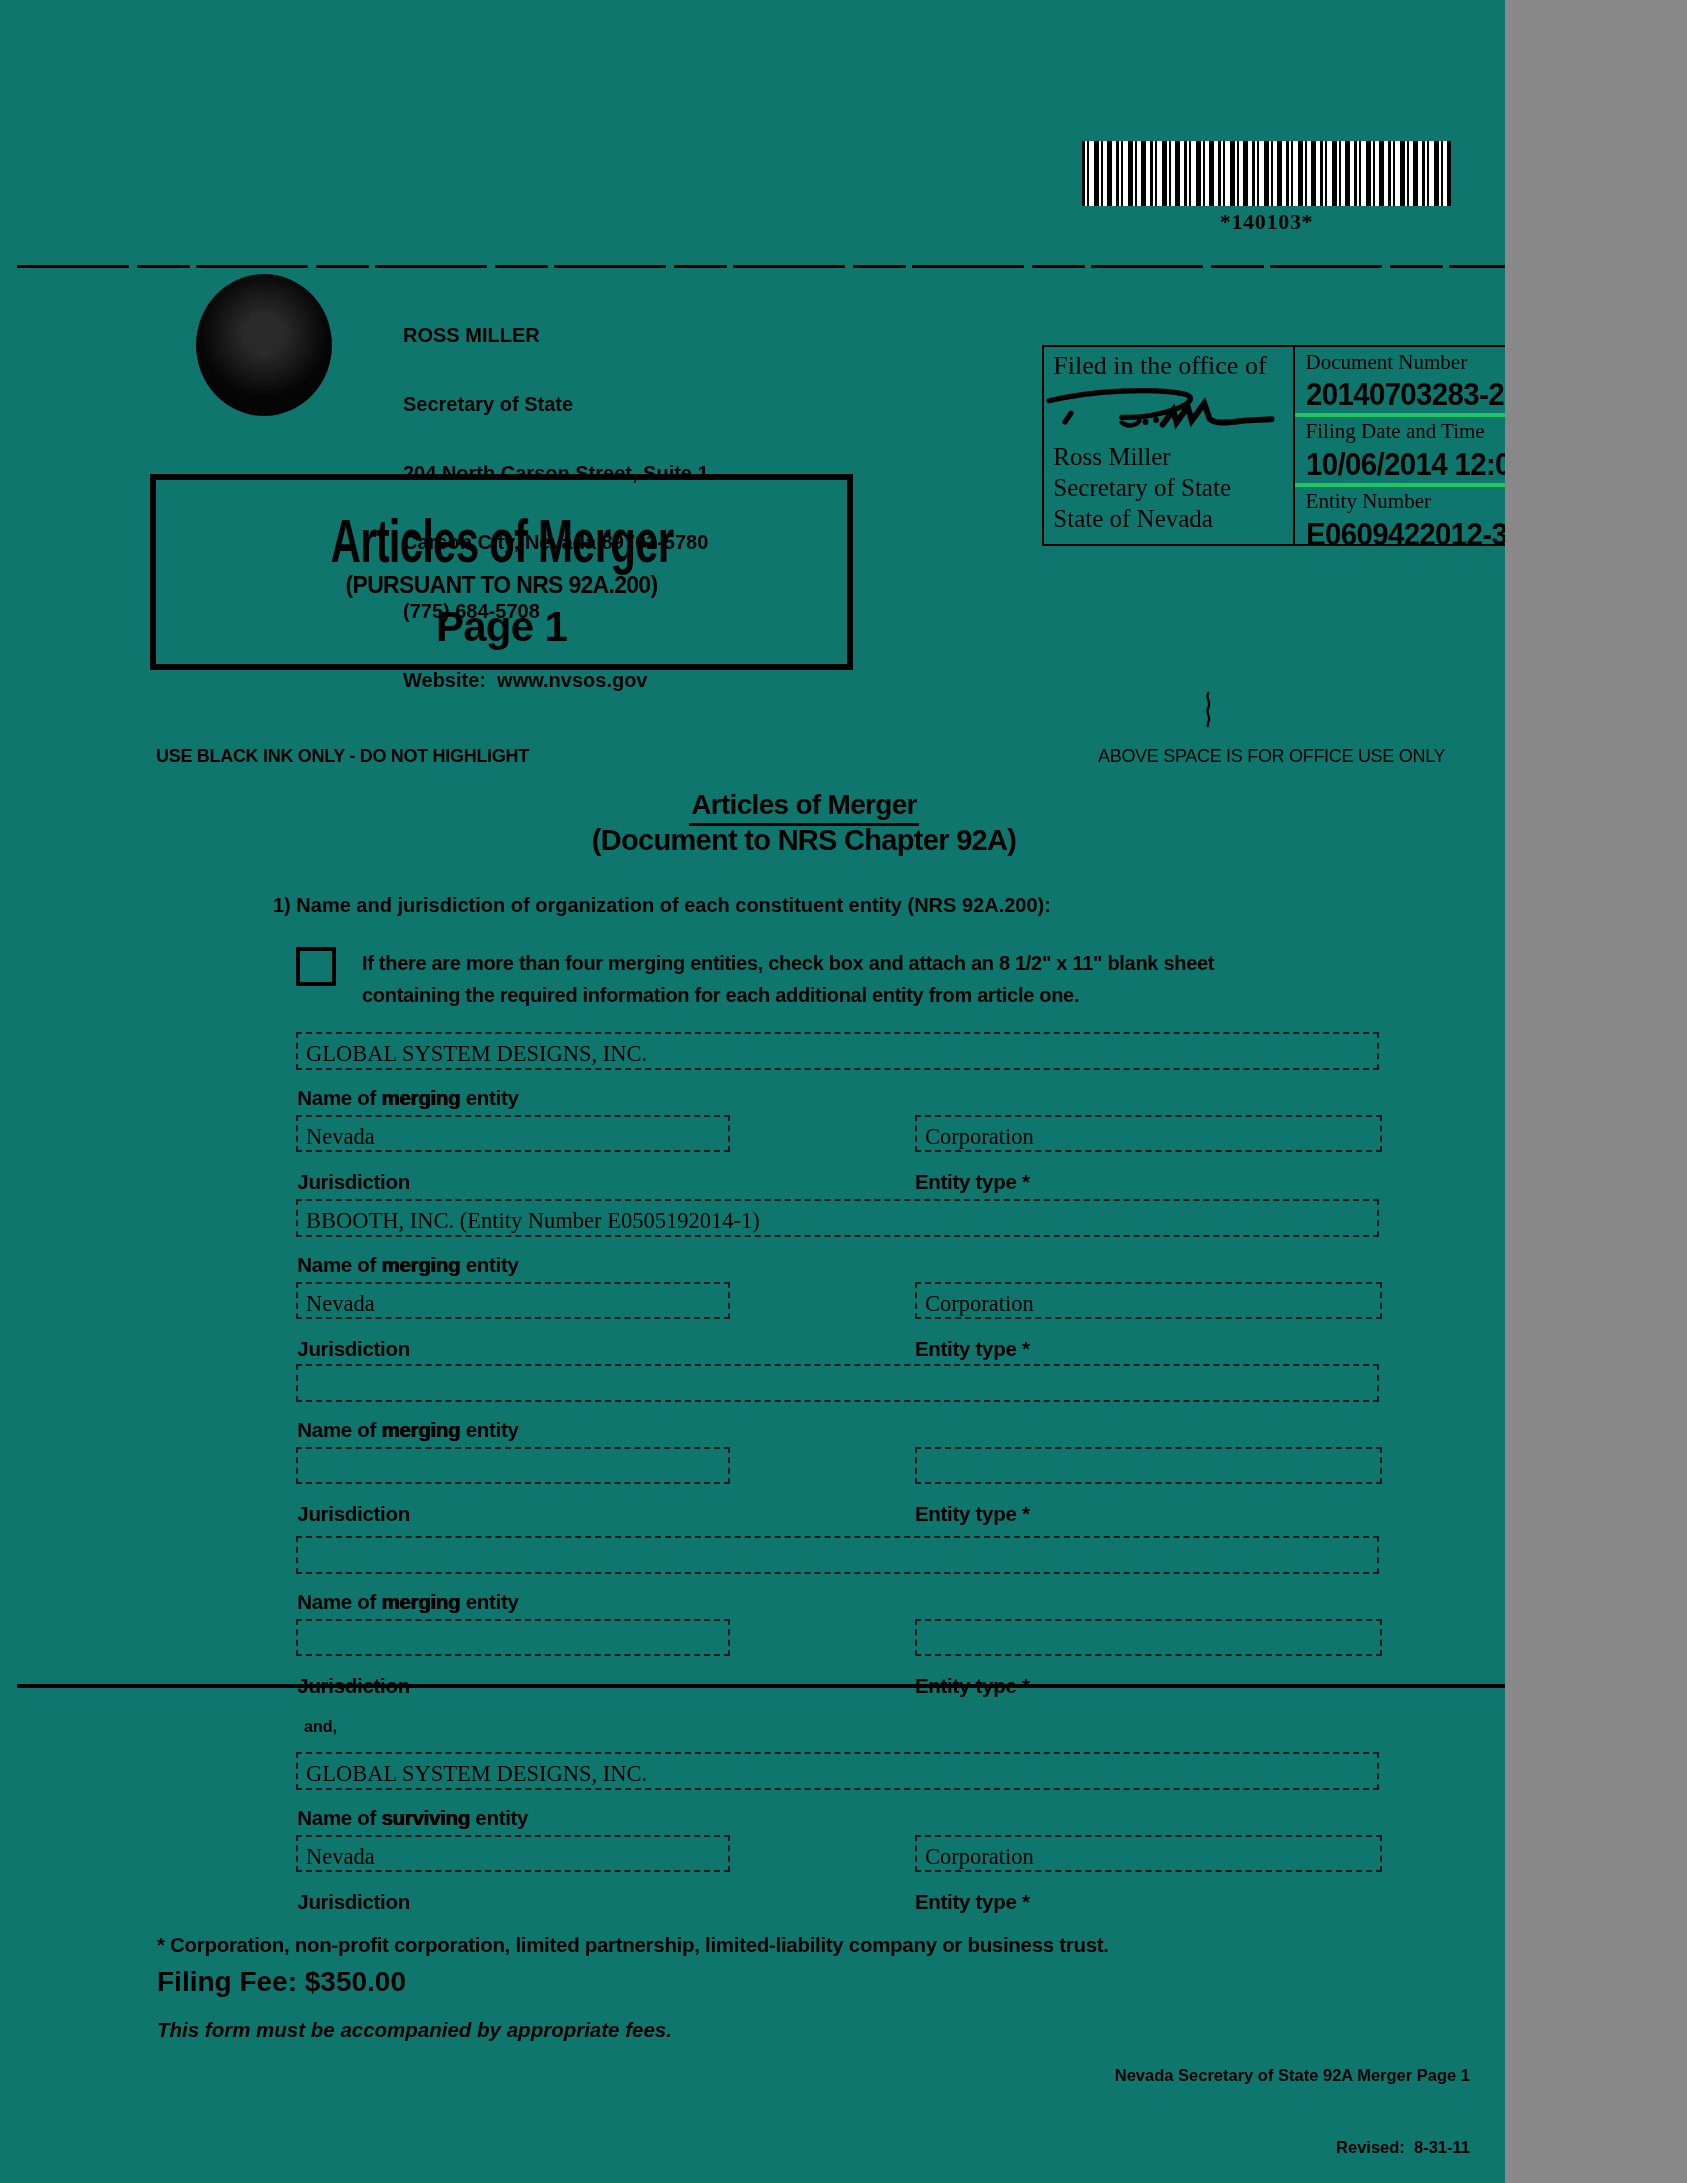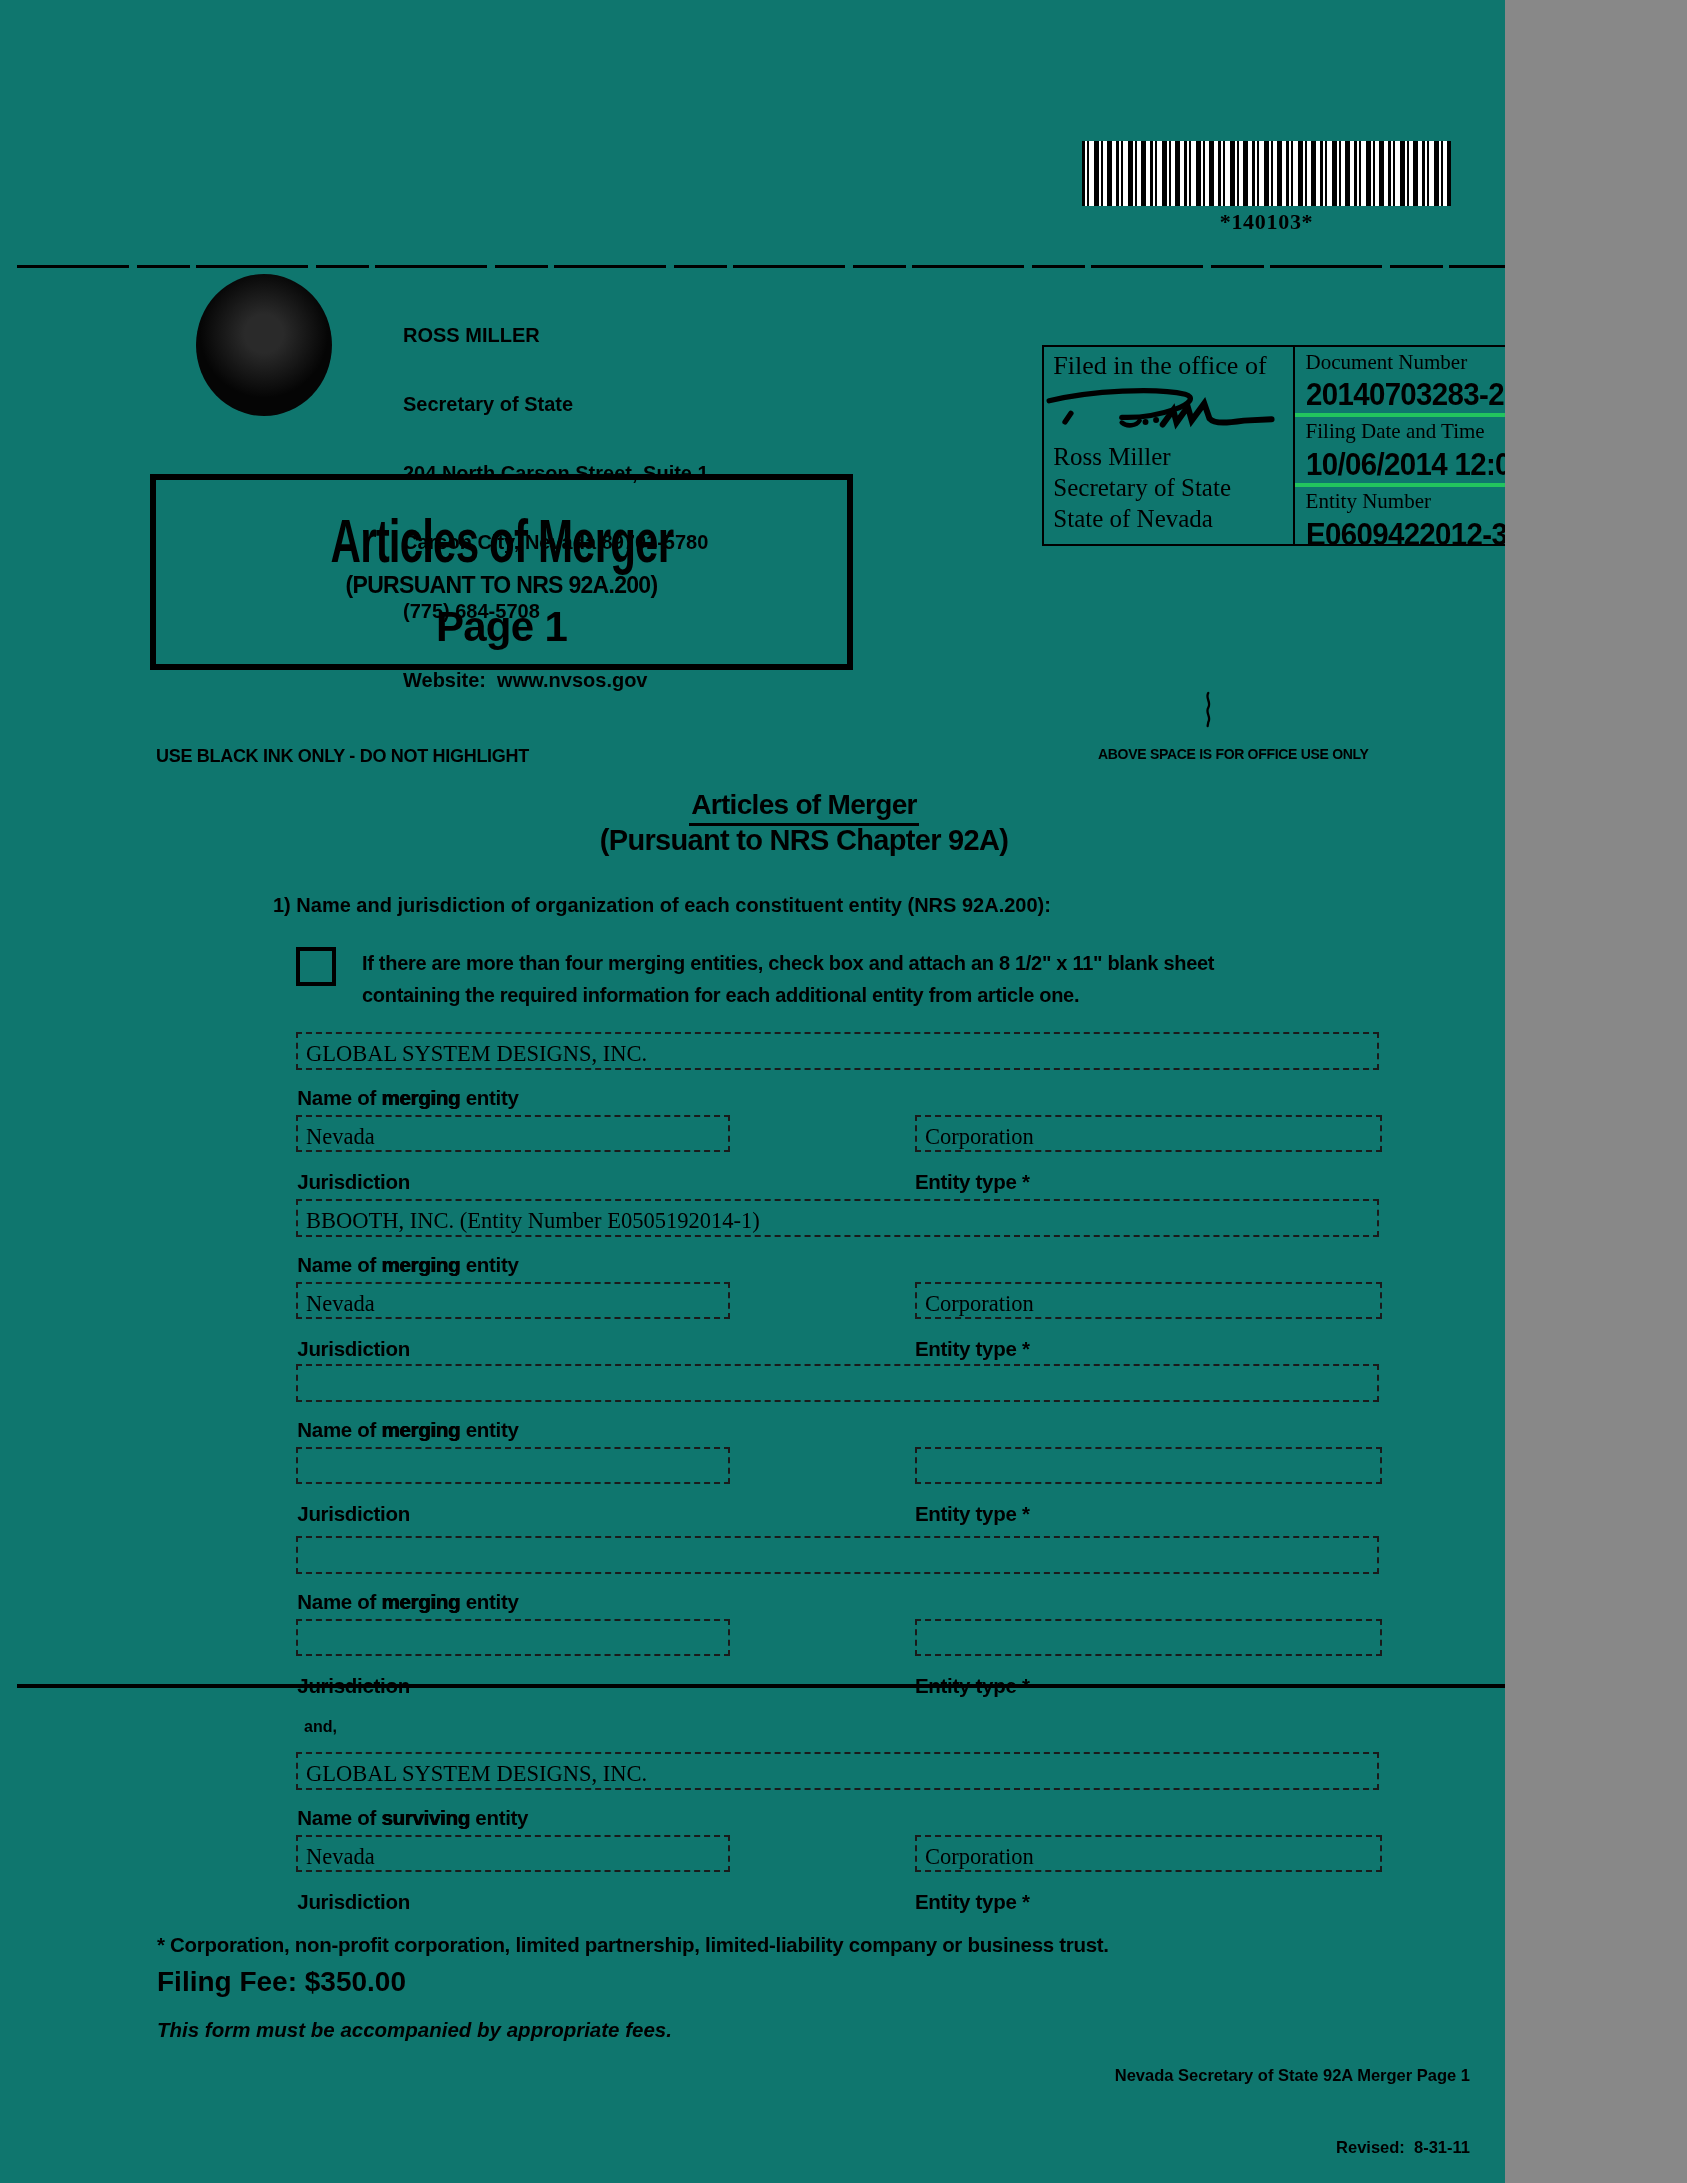--- a/index.html
+++ b/index.html
@@ -77,21 +77,21 @@
     margin-top:25px;
     font-weight:bold;font-size:62px;letter-spacing:-1.3px;
     display:inline-block;transform:scaleX(0.68);transform-origin:center;
     white-space:nowrap;
   }
   .title-sub{font-weight:bold;font-size:23px;margin-top:-4px;letter-spacing:-0.7px;}
   .title-page{font-weight:bold;font-size:42px;margin-top:4px;letter-spacing:-0.7px;}
 
   
   .ink-note{left:156px;top:746px;font-weight:bold;font-size:18px;letter-spacing:-0.3px;}
-  .office-note{left:1098px;top:746px;font-weight:bold;font-size:14px;letter-spacing:-0.3px;}
+  .office-note{left:1098px;top:746px;font-weight:normal;font-size:18px;letter-spacing:-0.3px;}
   .squiggle{left:1203px;top:691px;}
 
   
   .form-heading{left:278px;top:789px;width:1052px;text-align:center;}
   .form-heading span{
     display:inline-block;font-weight:bold;font-size:28px;letter-spacing:-0.7px;
     border-bottom:3.3px solid #000;padding:0 2.6px 2px 2.6px;
   }
   .form-subheading{left:278px;top:824px;width:1052px;text-align:center;font-weight:bold;font-size:29px;letter-spacing:-0.7px;}
 
@@ -194,21 +194,21 @@
 
   <div class="abs ink-note">USE BLACK INK ONLY - DO NOT HIGHLIGHT</div>
   <div class="abs office-note">ABOVE SPACE IS FOR OFFICE USE ONLY</div>
   <svg class="abs squiggle" width="10.6" height="37" viewBox="0 0 16 56">
     <path d="M8,3 C3,11 13,17 8,25 C3,33 13,39 8,47 l-1,6" fill="none" stroke="#000" stroke-width="3.5" stroke-linecap="round"></path>
   </svg>
 
   <div class="abs form-heading">
     <span>Articles of Merger</span>
   </div>
-  <div class="abs form-subheading">(Pursuant to NRS Chapter 92A)</div>
+  <div class="abs form-subheading">(Document to NRS Chapter 92A)</div>
 
   <div class="abs section1">1) Name and jurisdiction of organization of each constituent entity (NRS 92A.200):</div>
   <div class="abs checkbox"></div>
   <div class="abs cb-note">
     <div>If there are more than four merging entities, check box and attach an 8 1/2" x 11" blank sheet</div>
     <div>containing the required information for each additional entity from article one.</div>
   </div>
 
   <div class="abs entity-block" style="top:1032px">
     <div class="field-box name-box">GLOBAL SYSTEM DESIGNS, INC.</div>

